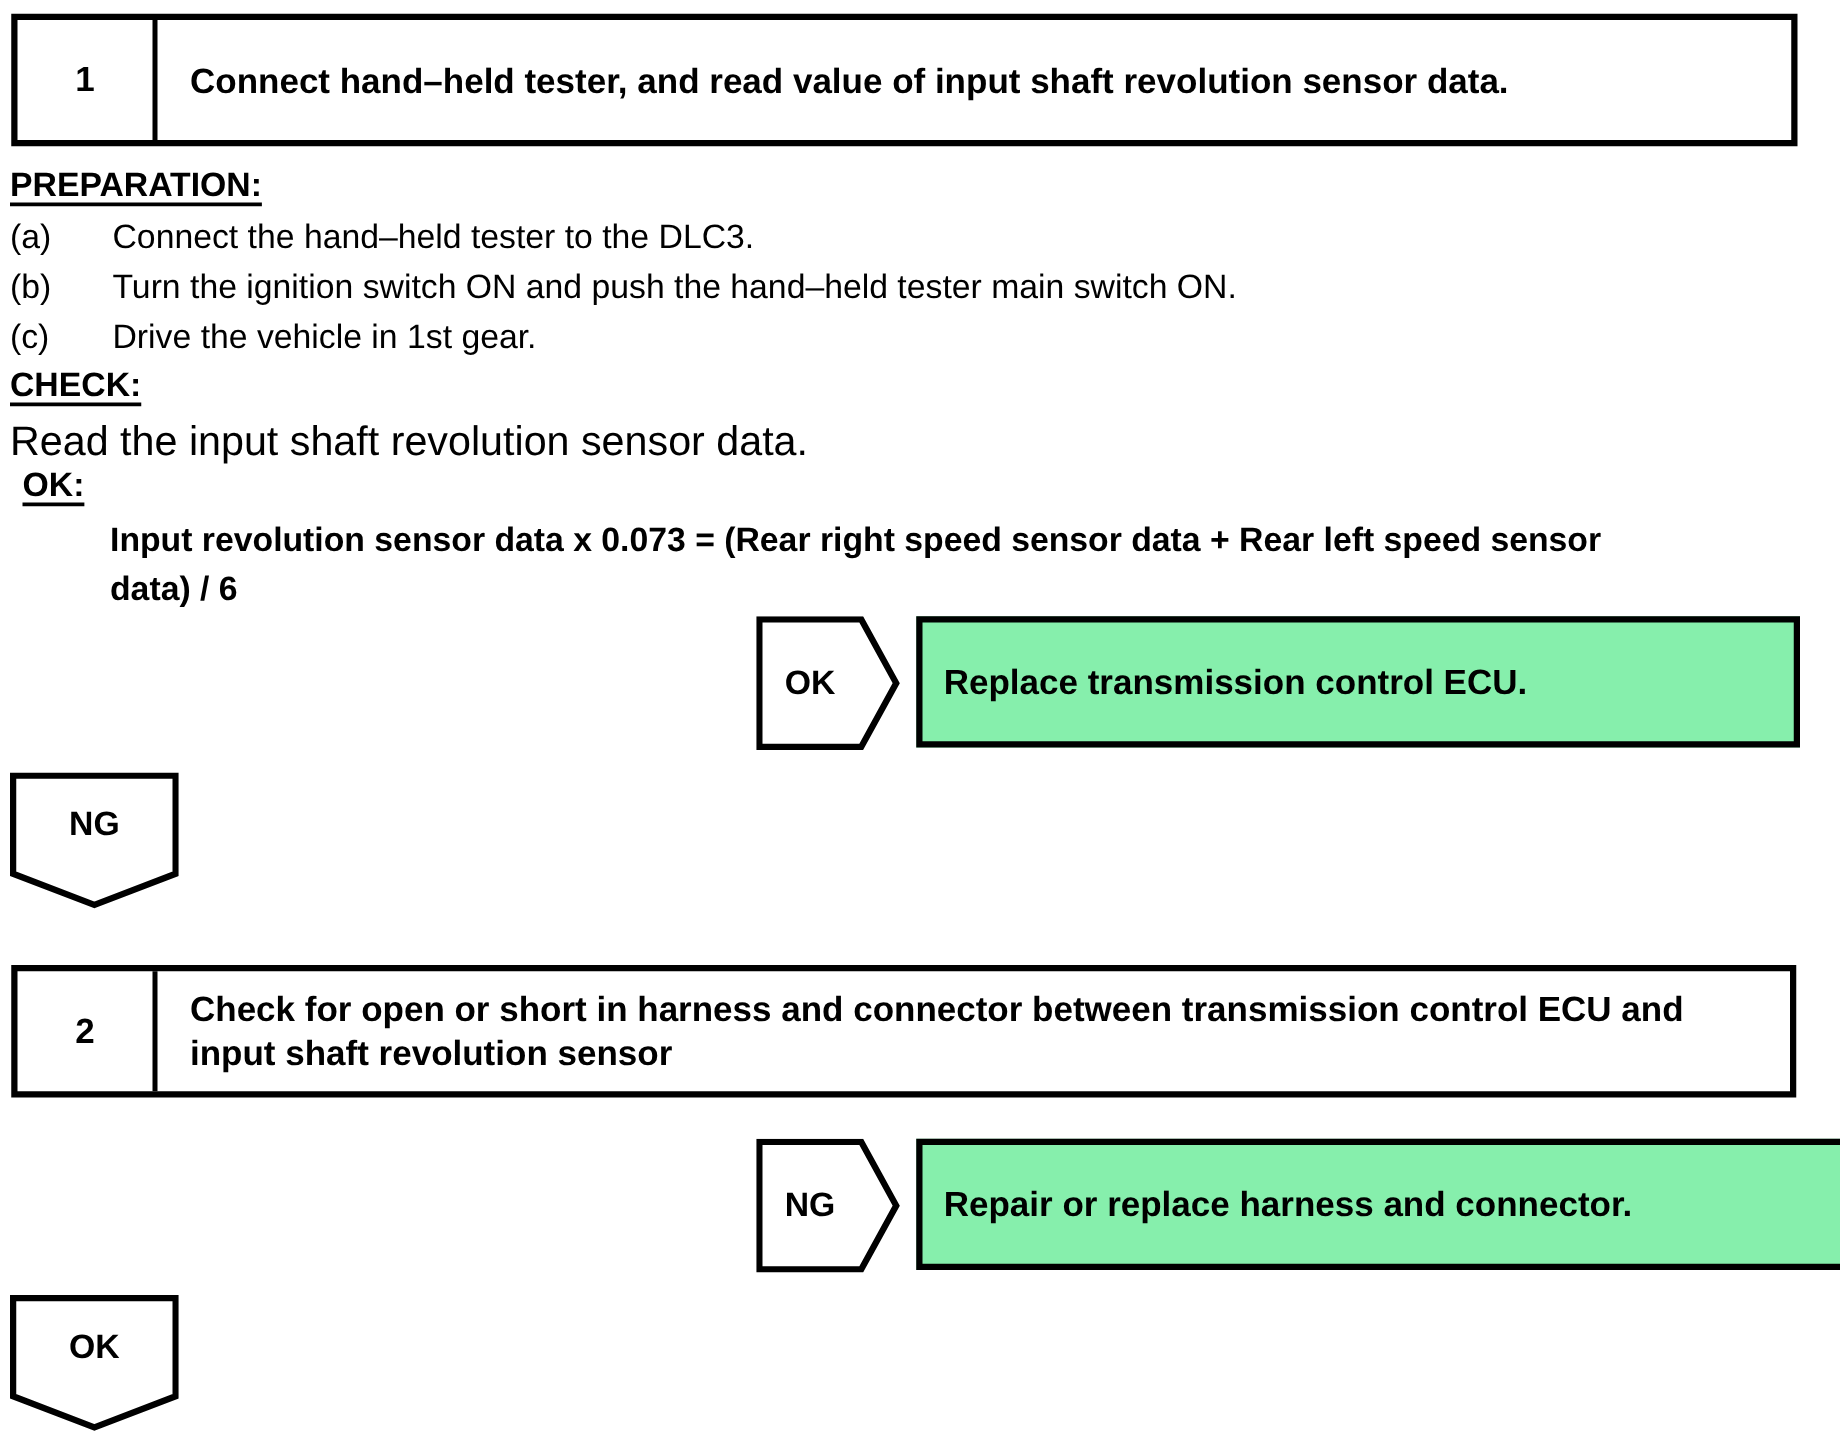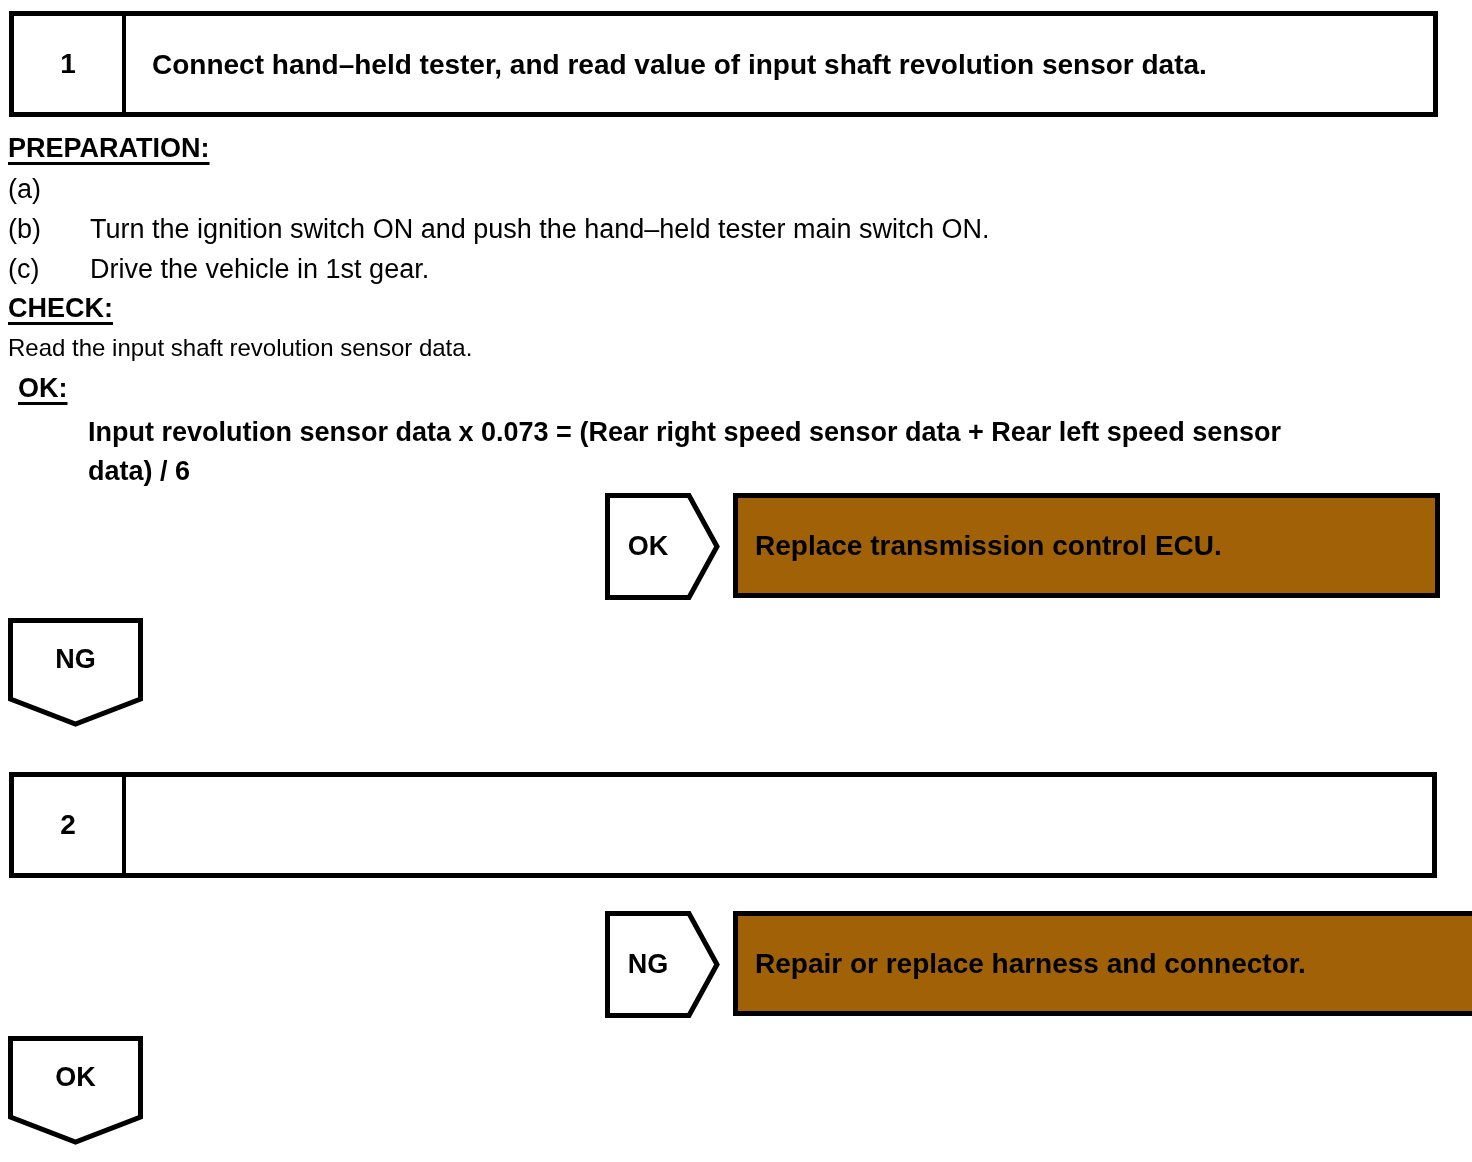--- a/index.html
+++ b/index.html
@@ -37,32 +37,32 @@
   }
   .one-line { white-space:nowrap; }
 
   
   .heading {
     font-weight:bold; font-size:27px;
     text-decoration:underline;
     text-decoration-thickness:3px;
     text-underline-offset:5px;
   }
-  .body-line { font-size:24px; }
+  .body-line { font-size:33px; }
   .prep-item { font-size:27px; display:flex; white-space:nowrap; }
   .prep-marker { width:82px; flex:0 0 82px; }
   .formula-line {
     font-weight:bold; font-size:27px; line-height:39px;
     white-space:nowrap;
   }
 
   
   .result-box {
     border:5px solid #000;
-    background:#a16207;
+    background:#86efac;
     display:flex; align-items:center;
     padding-left:17px;
     font-weight:bold; font-size:28px;
   }
 
   
   .conn-wrap { width:115px; height:107px; }
   .conn-label {
     position:absolute; left:0; top:0;
     width:86px; height:107px;
@@ -85,20 +85,21 @@
 
   <div class="abs step-box" style="left:9px; top:11px; width:1429px; height:106px;">
     <div class="step-num">1</div>
     <div class="step-title one-line">Connect hand–held tester, and read value of input shaft revolution sensor data.</div>
   </div>
 
   <div class="abs heading" style="left:8px; top:133px;">PREPARATION:</div>
 
   <div class="abs prep-item" style="left:8px; top:174px; width:1450px;">
     <span class="prep-marker">(a)</span>
+    <span>Connect the hand–held tester to the DLC3.</span>
   </div>
   <div class="abs prep-item" style="left:8px; top:214px; width:1450px;">
     <span class="prep-marker">(b)</span>
     <span>Turn the ignition switch ON and push the hand–held tester main switch ON.</span>
   </div>
   <div class="abs prep-item" style="left:8px; top:254px; width:1450px;">
     <span class="prep-marker">(c)</span>
     <span>Drive the vehicle in 1st gear.</span>
   </div>
 
@@ -123,20 +124,21 @@
 
   <div class="abs down-wrap" style="left:8px; top:618px;">
     <svg width="135" height="110" viewBox="0 0 135 110">
       <polygon points="2.5,2.5 132.5,2.5 132.5,81 67.5,106 2.5,81" fill="#ffffff" stroke="#000000" stroke-width="5" stroke-linejoin="miter"></polygon>
     </svg>
     <div class="down-label">NG</div>
   </div>
 
   <div class="abs step-box" style="left:9px; top:772px; width:1428px; height:106px;">
     <div class="step-num">2</div>
+    <div class="step-title">Check for open or short in harness and connector between transmission control ECU and input shaft revolution sensor</div>
   </div>
 
   <div class="abs conn-wrap" style="left:605px; top:911px;">
     <svg width="115" height="107" viewBox="0 0 115 107">
       <polygon points="2.5,2.5 84,2.5 112,53.5 84,104.5 2.5,104.5" fill="#ffffff" stroke="#000000" stroke-width="5" stroke-linejoin="miter"></polygon>
     </svg>
     <div class="conn-label">NG</div>
   </div>
   <div class="abs result-box" style="left:733px; top:911px; width:778px; height:105px;">
     <span class="one-line">Repair or replace harness and connector.</span>

